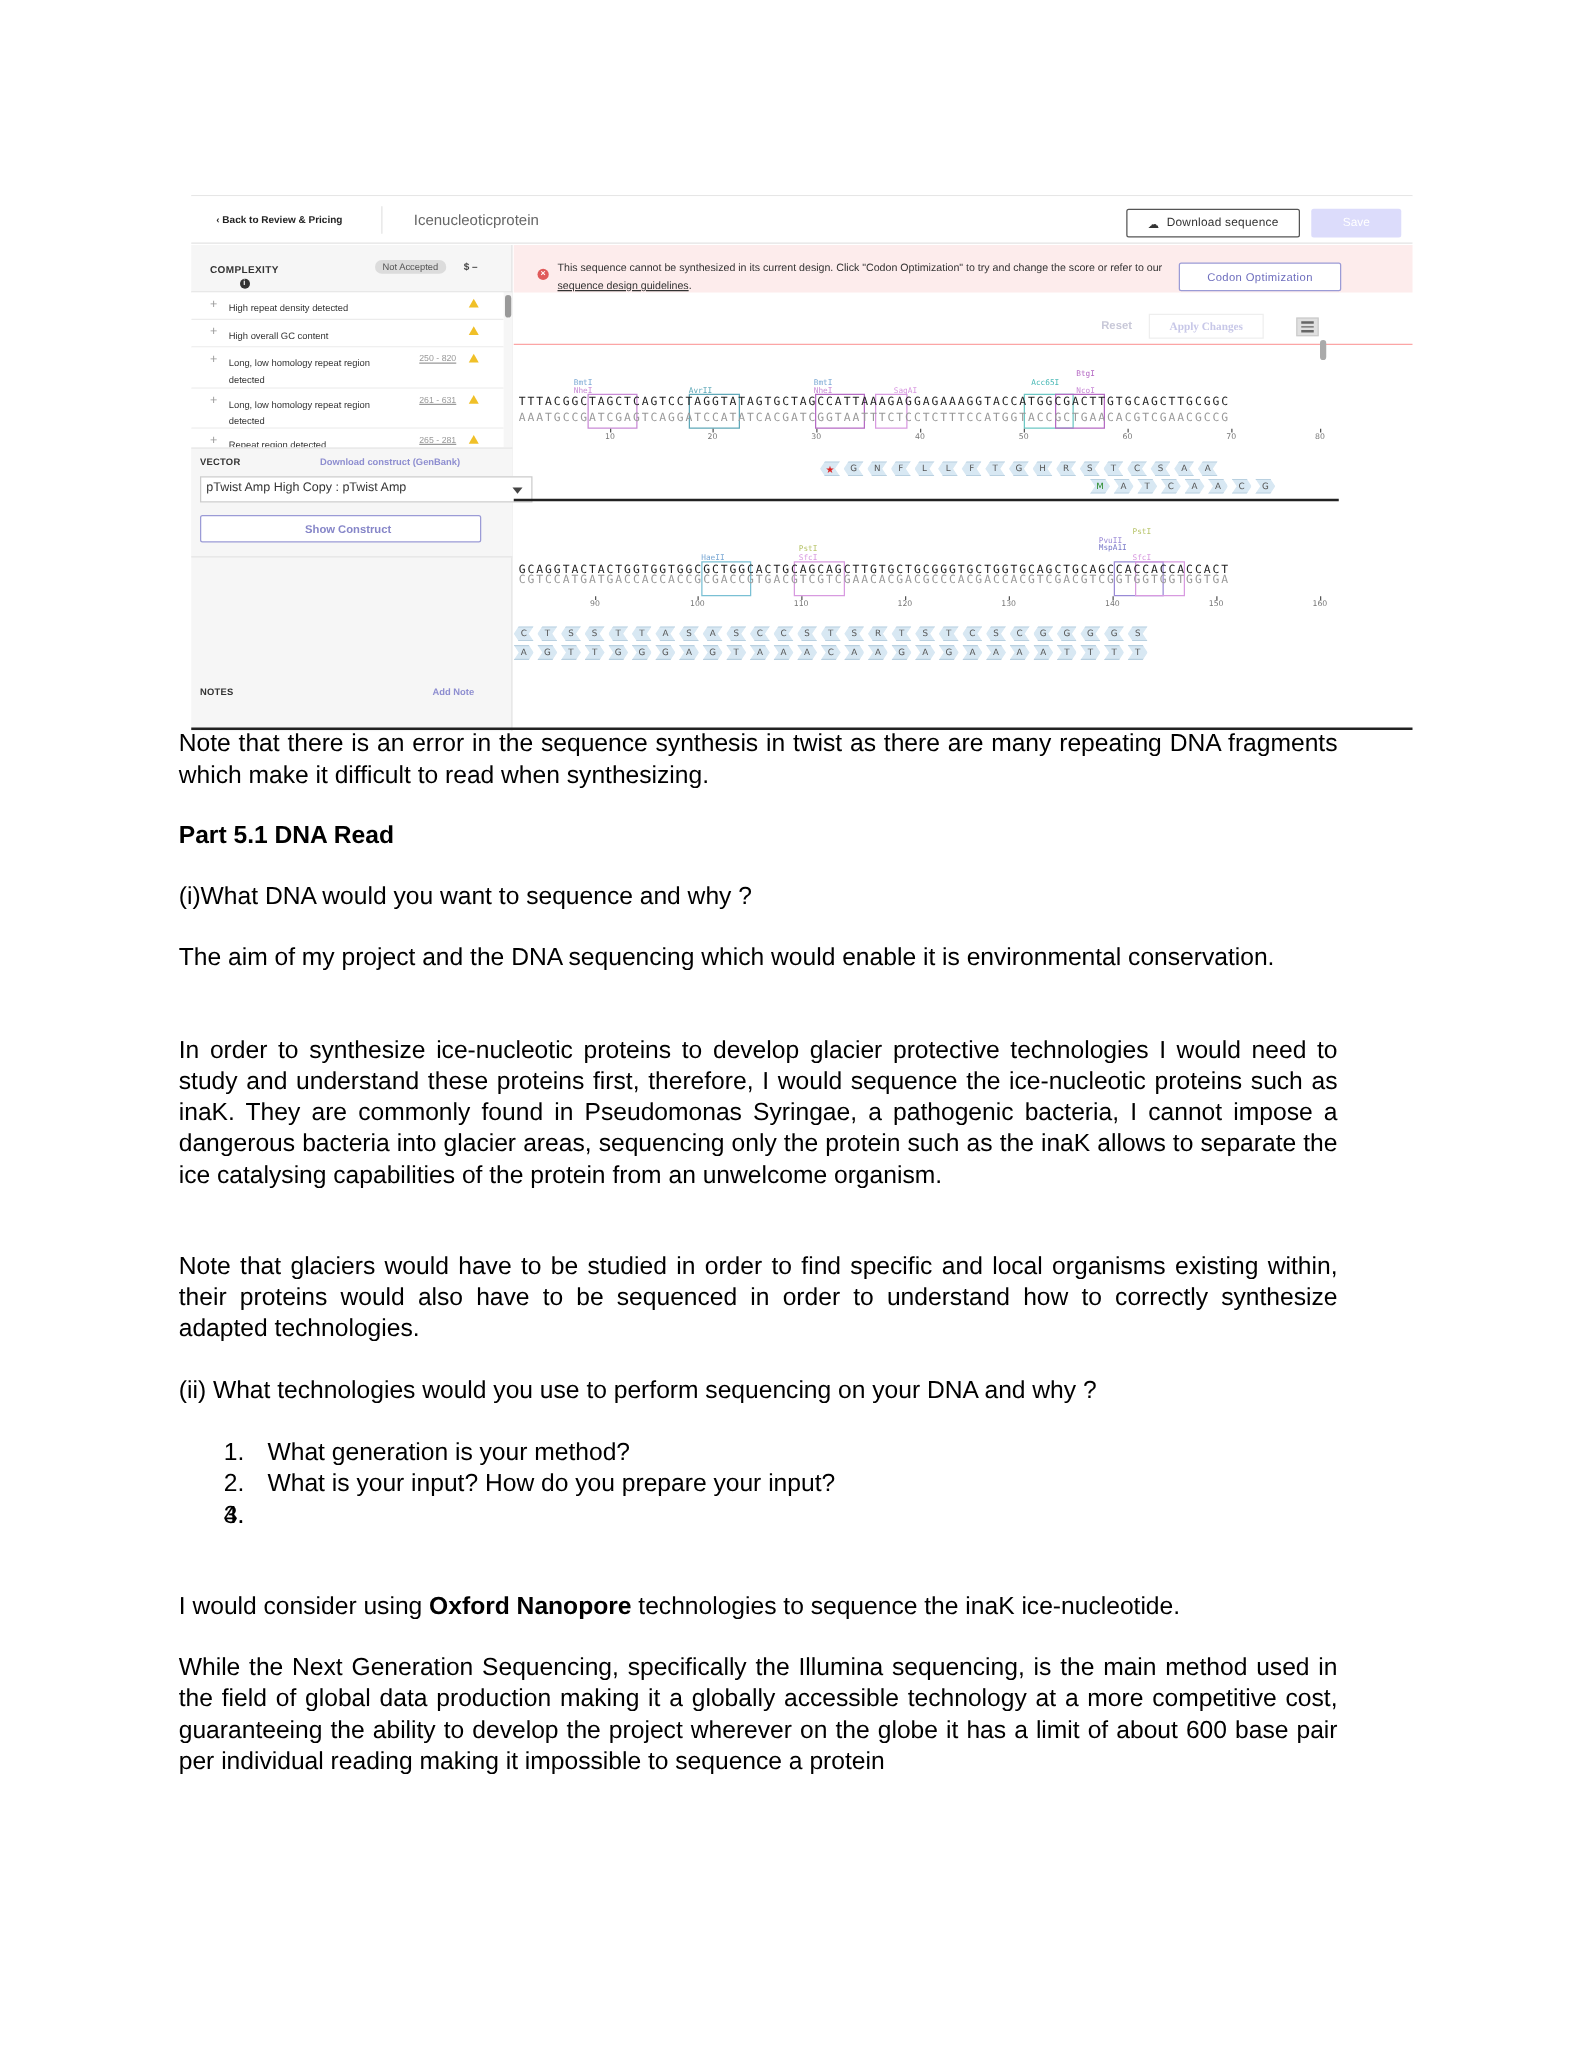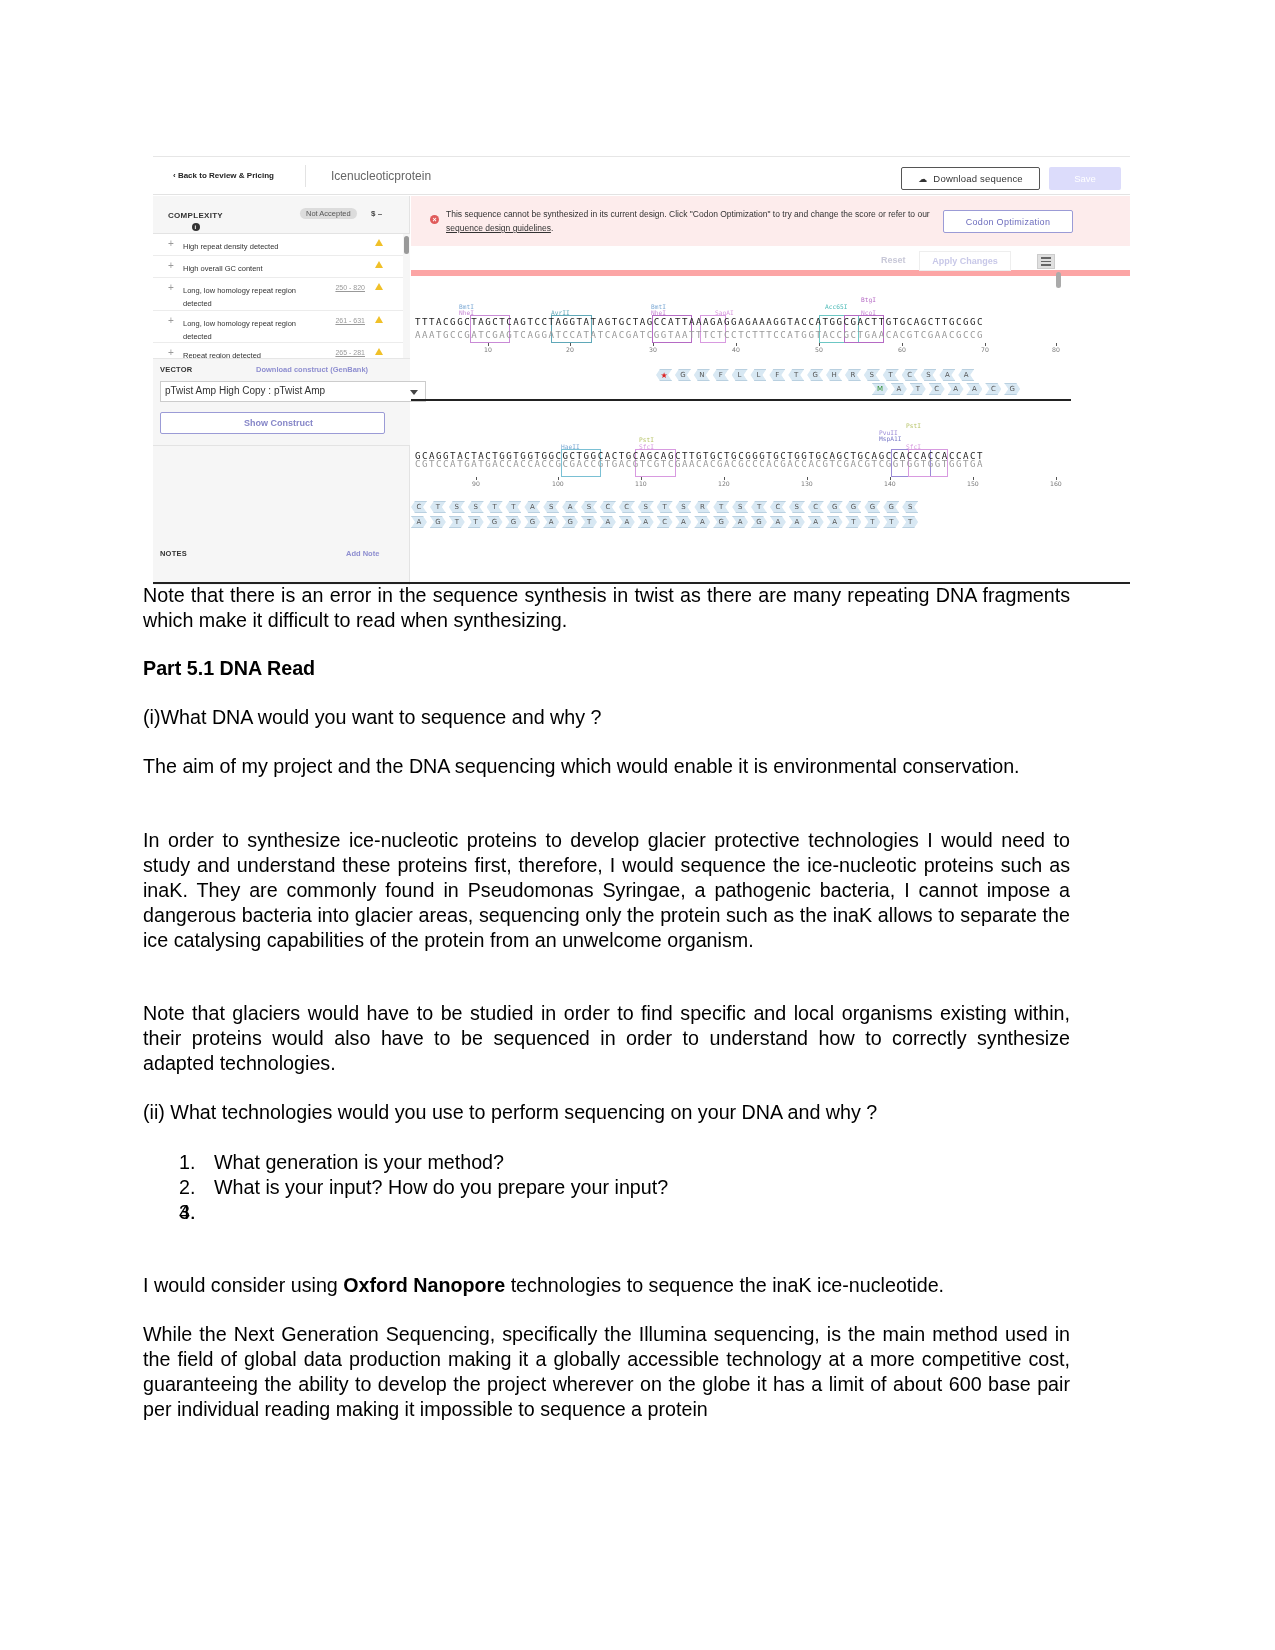--- a/index.html
+++ b/index.html
@@ -39,28 +39,28 @@
   .vector-select .caret { position: absolute; right: 7px; top: 8px; width: 0; height: 0; border-left: 4px solid transparent; border-right: 4px solid transparent; border-top: 5px solid #444; }
   .btn-show { position: absolute; left: 7px; top: 53px; width: 225px; height: 22px; background: #fff; border: 1px solid #9b9bd6; border-radius: 2px; font-size: 9px; font-weight: bold; color: #8686c8; display: flex; align-items: center; justify-content: center; padding-left: 12px; }
 
   .flank-sec { position: absolute; left: 0; top: 250px; width: 257px; height: 90px; border-bottom: 1px solid #e3e3e3; }
   .flank-box { position: absolute; top: 36px; width: 73px; height: 21px; background: #fff; border: 1px solid #e3e3e3; }
   .flank-dash { position: absolute; left: 80px; top: 47px; width: 80px; border-top: 1px dashed #aaa; }
   .flank-bp { position: absolute; left: 100px; top: 54px; font-size: 7.5px; color: #888; }
   .notes-sec { position: absolute; left: 0; top: 340px; width: 257px; height: 49px; }
 
   
-  .alert { position: absolute; left: 258px; top: 39px; width: 719px; height: 50px; background: #fdecec; }
+  .alert { position: absolute; left: 258px; top: 39px; width: 719px; height: 38px; background: #fdecec; }
   .alert-icon { position: absolute; left: 19px; top: 19px; width: 9px; height: 9px; border-radius: 50%; background: #e05a5a; color: #fff; font-size: 7px; line-height: 9px; text-align: center; font-weight: bold; }
   .alert-text { position: absolute; left: 35px; top: 11px; width: 490px; font-size: 8.5px; color: #333; line-height: 14px; }
   .alert-text .u { text-decoration: underline; }
   .btn-codon { position: absolute; left: 532px; top: 14px; width: 130px; height: 23px; background: #fff; border: 1px solid #9b9bd6; border-radius: 2px; font-size: 9px; color: #6d6dbd; display: flex; align-items: center; justify-content: center; letter-spacing: .3px; }
-  .toolbar2 { position: absolute; left: 258px; top: 89px; width: 719px; height: 30px; border-bottom: 6px solid #fca5a5; }
+  .toolbar2 { position: absolute; left: 258px; top: 89px; width: 719px; height: 30px; border-bottom: 1px solid #fca5a5; }
   .btn-reset { position: absolute; left: 470px; top: 9px; font-size: 9px; color: #c8c8d8; font-weight: bold; }
-  .btn-apply { position: absolute; left: 508px; top: 5px; width: 92px; height: 20px; border: 1px solid #eee; font-size: 9px; color: #c8c8e8; font-weight: bold; display: flex; align-items: center; justify-content: center; }
+  .btn-apply { position: absolute; left: 508px; top: 5px; width: 92px; height: 20px; border: 1px solid #eee; font-size: 9px; color: #c8c8e8; font-weight: bold; display: flex; align-items: center; justify-content: center; font-family: Liberation Serif, serif; }
   .hamburger { position: absolute; left: 626px; top: 8px; width: 18px; height: 15px; background: #e0e0e0; border: 1px solid #ccc; display: flex; flex-direction: column; justify-content: center; align-items: center; gap: 2px; }
   .hamburger i { display: block; width: 10px; height: 1.5px; background: #666; }
   .main-scroll { position: absolute; left: 903px; top: 115px; width: 5px; height: 16px; border-radius: 3px; background: #aaa; }
 
   .seq-area { position: absolute; left: 258px; top: 120px; width: 660px; height: 308px; }
   .seq-row { position: absolute; left: 0; width: 660px; }
   .dna { position: absolute; left: 4px; font-family: "DejaVu Sans Mono", monospace; font-size: 9.1px; letter-spacing: 1.55px; white-space: pre; }
   .dna.top { color: #222; }
   .dna.bot { color: #999; }
   .enz { position: absolute; font-family: "DejaVu Sans Mono", monospace; font-size: 6.2px; white-space: nowrap; }

